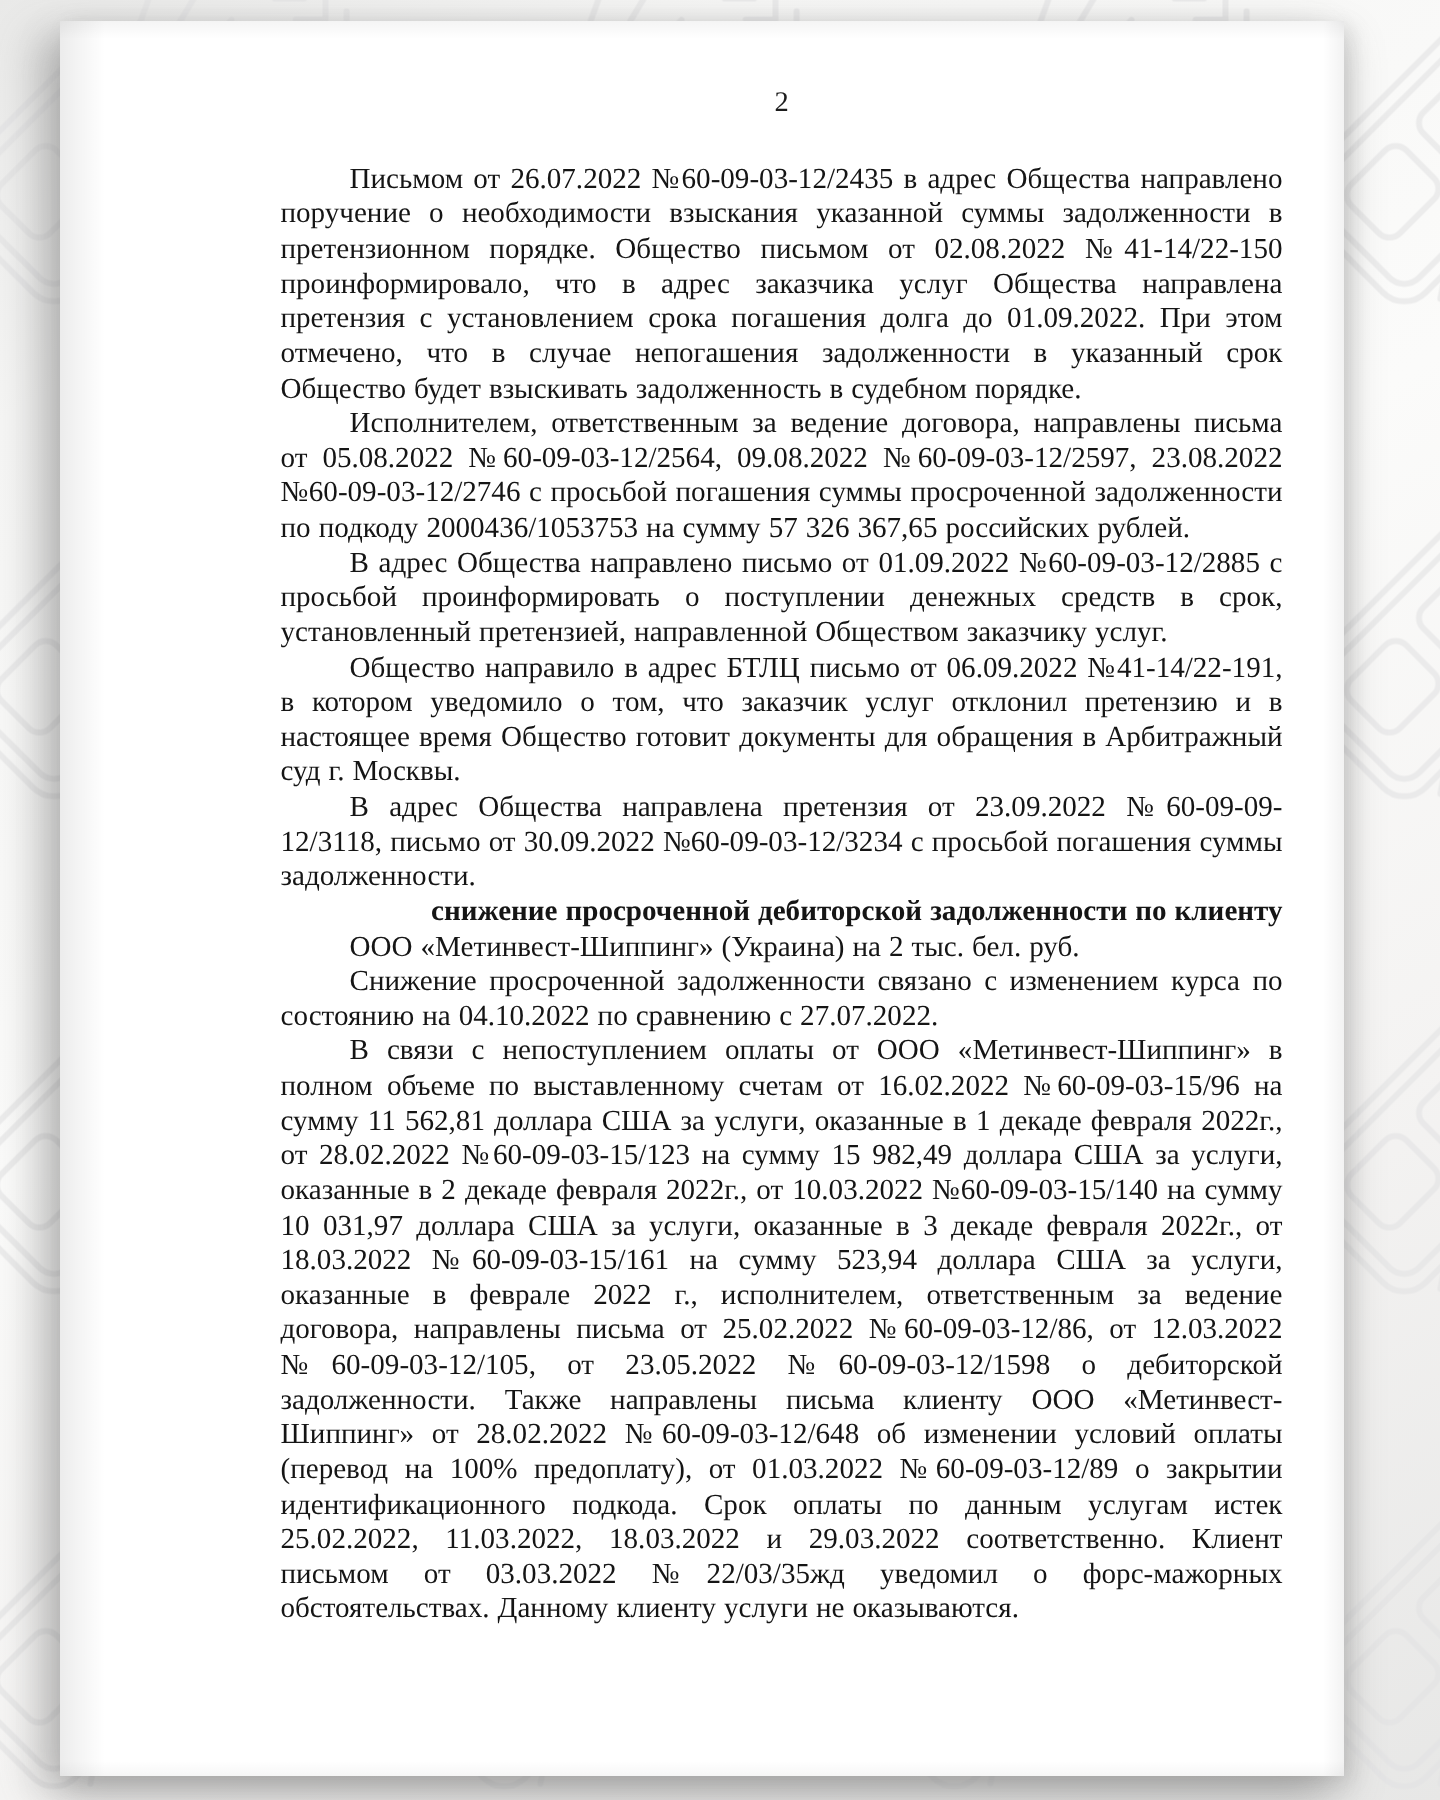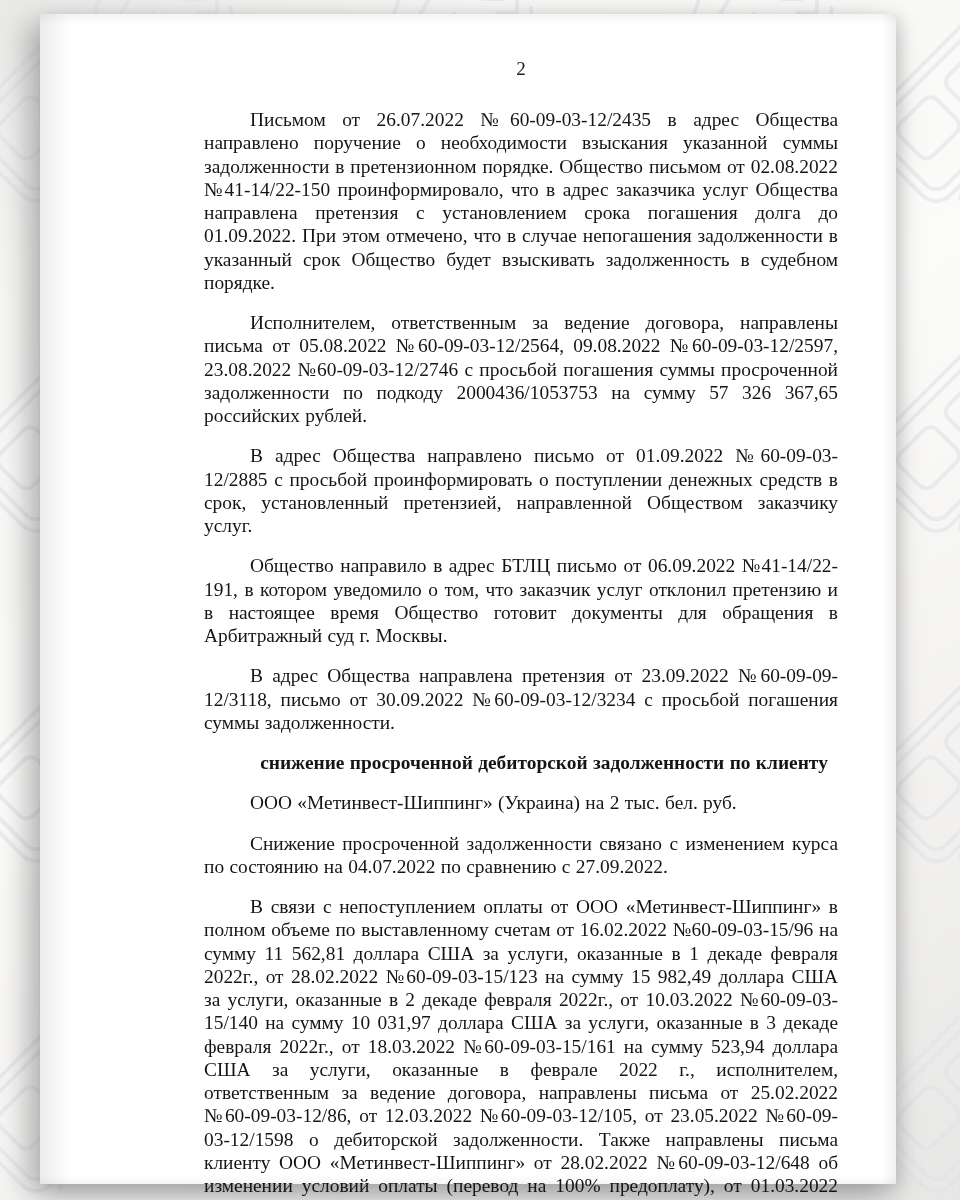--- a/index.html
+++ b/index.html
@@ -57,27 +57,27 @@
     line-height: 23px;
     margin-bottom: 28px;
     color: #1c1c1c;
   }
   .body-text {
     font-size: 19.4px;
     line-height: 23.25px;
     text-align: justify;
   }
   .para {
-    margin: 17px;
+    margin: 0;
     text-indent: 46px;
     word-spacing: 0.5px;
   }
   .para.heading-bold {
     font-weight: bold;
-    text-align: center;
+    text-align: right;
   }
   .para.heading-italic {
     text-align: left;
   }
 </style>
 </head>
 <body>
 
 <div class="screen">
 
@@ -118,19 +118,19 @@
       <div class="page-number">2</div>
 
       <div class="body-text">
         <p class="para">Письмом от 26.07.2022 №60-09-03-12/2435 в адрес Общества направлено поручение о необходимости взыскания указанной суммы задолженности в претензионном порядке. Общество письмом от 02.08.2022 №41-14/22-150 проинформировало, что в адрес заказчика услуг Общества направлена претензия с установлением срока погашения долга до 01.09.2022. При этом отмечено, что в случае непогашения задолженности в указанный срок Общество будет взыскивать задолженность в судебном порядке.</p>
         <p class="para">Исполнителем, ответственным за ведение договора, направлены письма от 05.08.2022 №60-09-03-12/2564, 09.08.2022 №60-09-03-12/2597, 23.08.2022 №60-09-03-12/2746 с просьбой погашения суммы просроченной задолженности по подкоду 2000436/1053753 на сумму 57 326 367,65 российских рублей.</p>
         <p class="para">В адрес Общества направлено письмо от 01.09.2022 №60-09-03-12/2885 с просьбой проинформировать о поступлении денежных средств в срок, установленный претензией, направленной Обществом заказчику услуг.</p>
         <p class="para">Общество направило в адрес БТЛЦ письмо от 06.09.2022 №41-14/22-191, в котором уведомило о том, что заказчик услуг отклонил претензию и в настоящее время Общество готовит документы для обращения в Арбитражный суд г. Москвы.</p>
         <p class="para">В адрес Общества направлена претензия от 23.09.2022 №60-09-09-12/3118, письмо от 30.09.2022 №60-09-03-12/3234 с просьбой погашения суммы задолженности.</p>
         <p class="para heading-bold">снижение просроченной дебиторской задолженности по клиенту</p>
         <p class="para heading-italic">ООО «Метинвест-Шиппинг» (Украина) на 2 тыс. бел. руб.</p>
-        <p class="para">Снижение просроченной задолженности связано с изменением курса по состоянию на 04.07.2022 по сравнению с 27.09.2022.</p>
+        <p class="para">Снижение просроченной задолженности связано с изменением курса по состоянию на 04.10.2022 по сравнению с 27.07.2022.</p>
         <p class="para">В связи с непоступлением оплаты от ООО «Метинвест-Шиппинг» в полном объеме по выставленному счетам от 16.02.2022 №60-09-03-15/96 на сумму 11 562,81 доллара США за услуги, оказанные в 1 декаде февраля 2022г., от 28.02.2022 №60-09-03-15/123 на сумму 15 982,49 доллара США за услуги, оказанные в 2 декаде февраля 2022г., от 10.03.2022 №60-09-03-15/140 на сумму 10 031,97 доллара США за услуги, оказанные в 3 декаде февраля 2022г., от 18.03.2022 №60-09-03-15/161 на сумму 523,94 доллара США за услуги, оказанные в феврале 2022 г., исполнителем, ответственным за ведение договора, направлены письма от 25.02.2022 №60-09-03-12/86, от 12.03.2022 №60-09-03-12/105, от 23.05.2022 №60-09-03-12/1598 о дебиторской задолженности. Также направлены письма клиенту ООО «Метинвест-Шиппинг» от 28.02.2022 №60-09-03-12/648 об изменении условий оплаты (перевод на 100% предоплату), от 01.03.2022 №60-09-03-12/89 о закрытии идентификационного подкода. Срок оплаты по данным услугам истек 25.02.2022, 11.03.2022, 18.03.2022 и 29.03.2022 соответственно. Клиент письмом от 03.03.2022 №22/03/35жд уведомил о форс-мажорных обстоятельствах. Данному клиенту услуги не оказываются.</p>
       </div>
 
     </div>
   </div>
 </div>
 
 </body></html>

